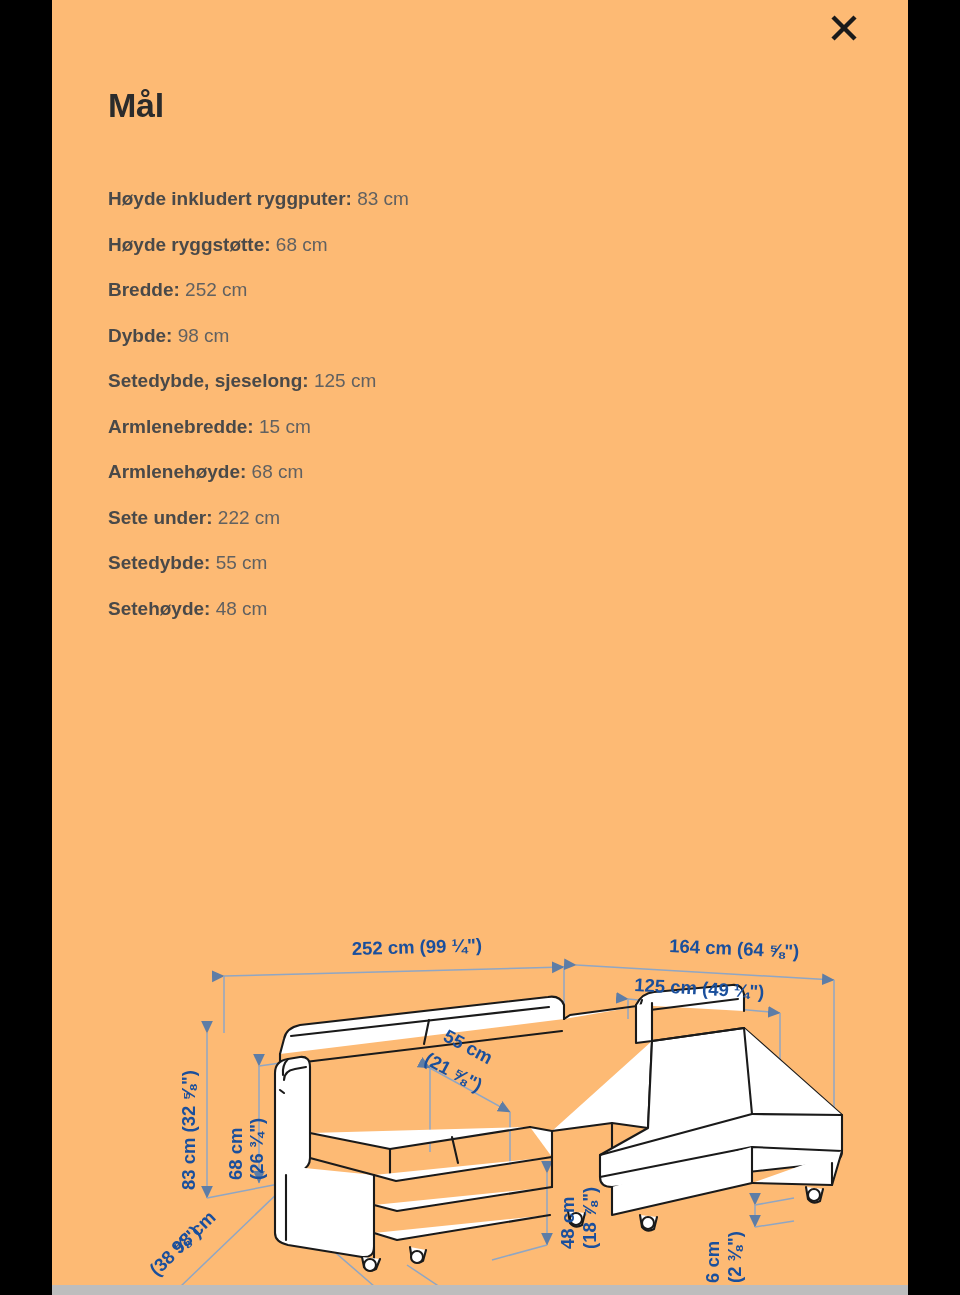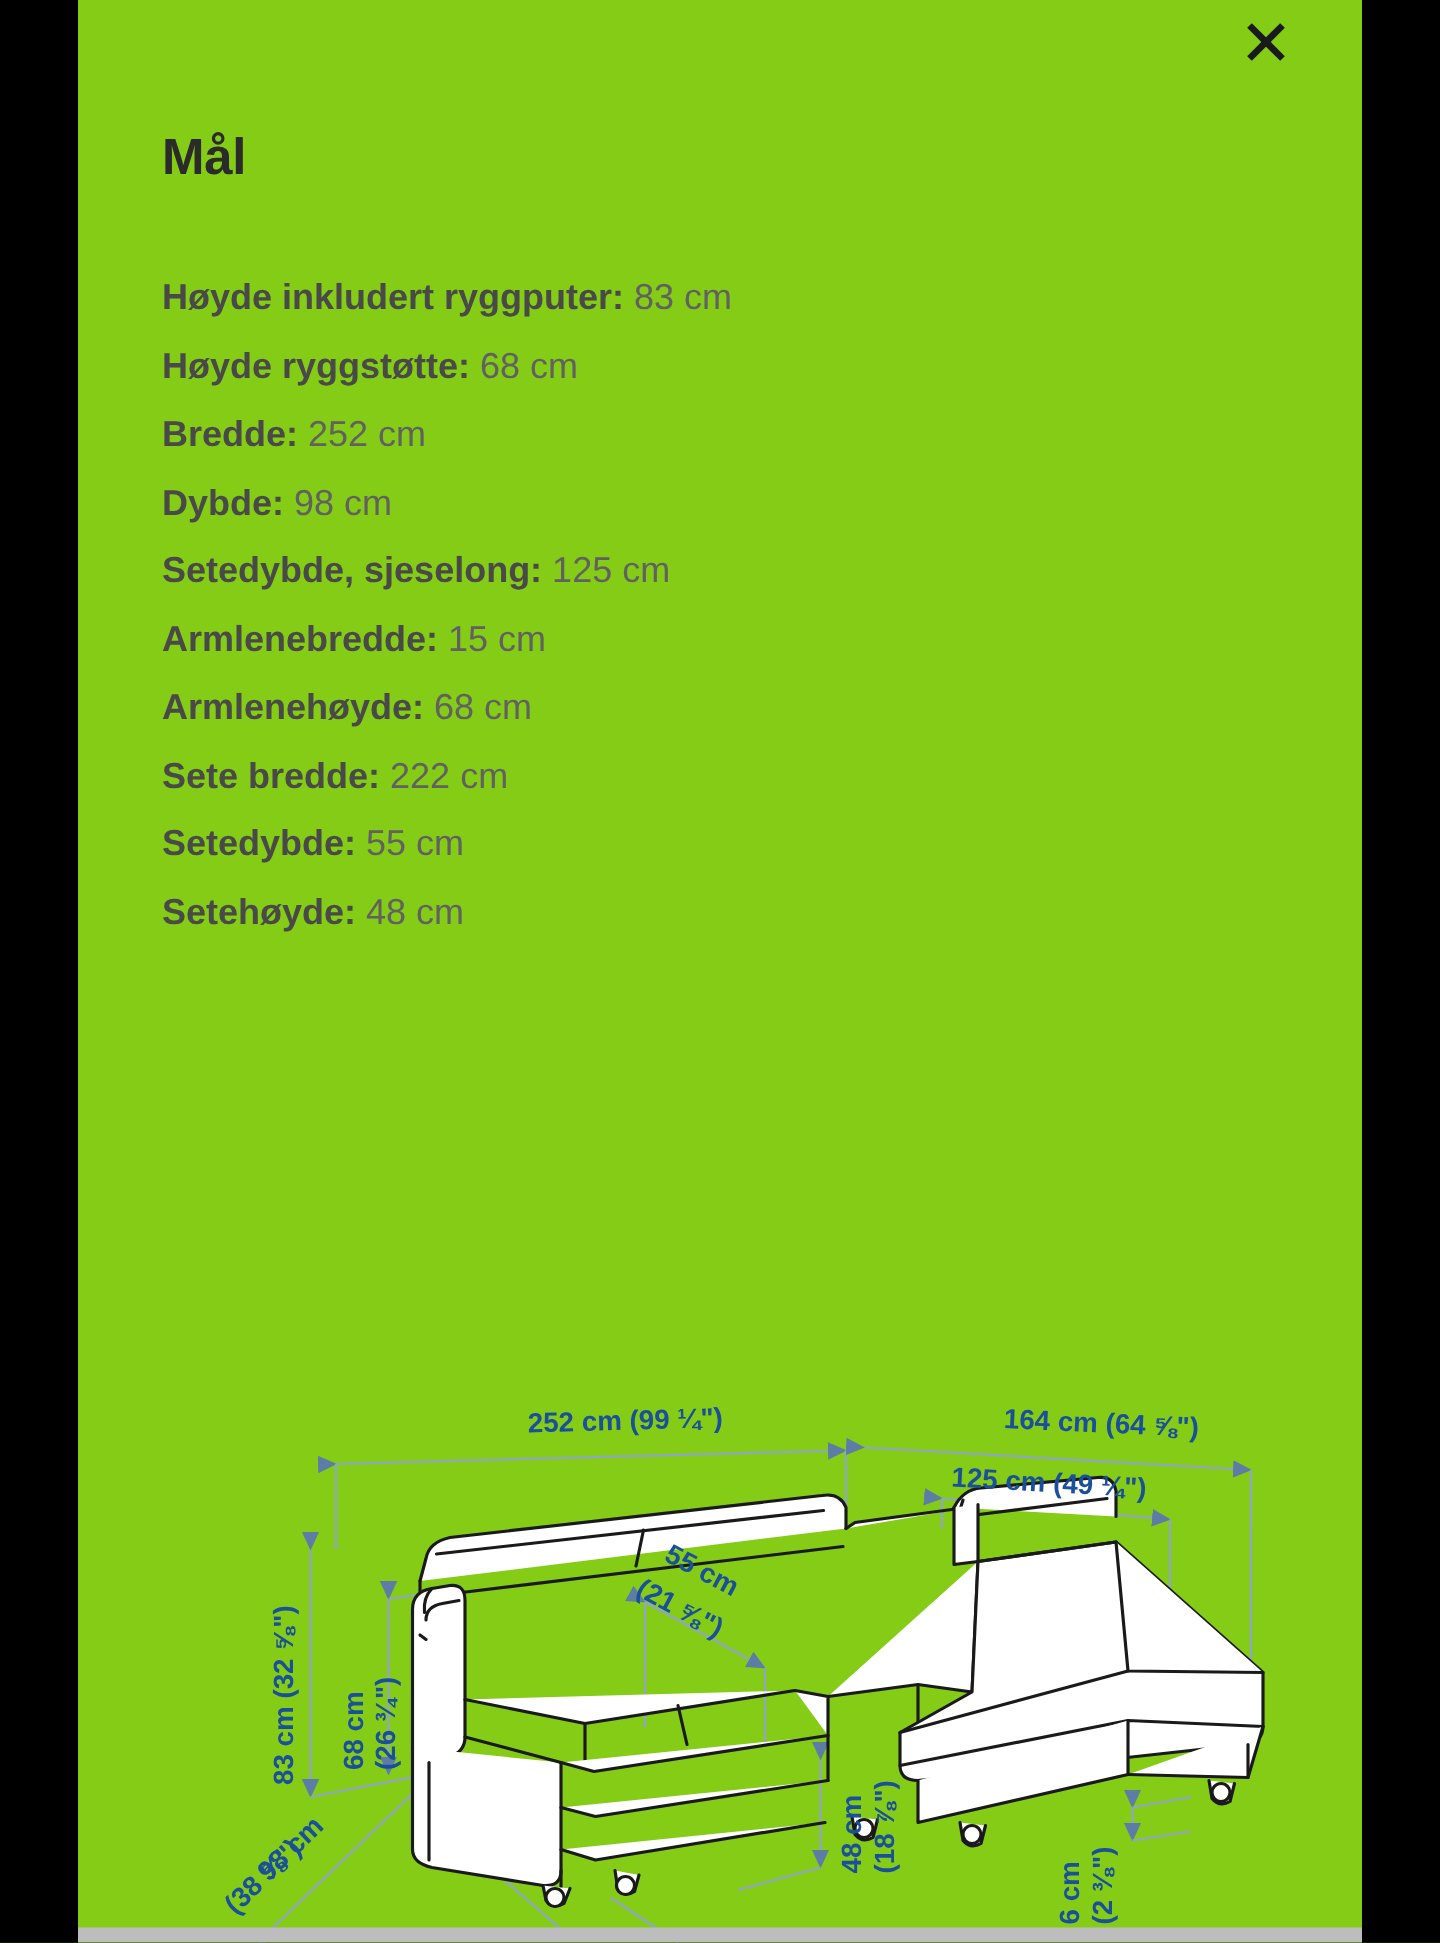--- a/index.html
+++ b/index.html
@@ -22,21 +22,21 @@
     background: #000000;
   }
 
   
   #page {
     position: absolute;
     left: 52px;
     top: 0;
     width: 856px;
     height: 1295px;
-    background: #84cc16;
+    background: #fdba74;
     overflow: hidden;
   }
 
   
   #close-btn {
     position: absolute;
     right: 42px;
     top: 6px;
     width: 44px;
     height: 44px;
@@ -59,21 +59,21 @@
   }
 
   
   #spec-list {
     position: absolute;
     left: 56px;
     top: 176px;
     width: 740px;
   }
   .spec-row {
-    font-size: 24px;
+    font-size: 19px;
     line-height: 45.5px;
     color: #5a5a5a;
     white-space: nowrap;
   }
   .spec-label {
     font-weight: bold;
     color: #494949;
   }
   .spec-value {
     font-weight: normal;
@@ -139,21 +139,21 @@
       </div>
       <div class="spec-row">
         <span class="spec-label">Armlenebredde:</span>
         <span class="spec-value">15 cm</span>
       </div>
       <div class="spec-row">
         <span class="spec-label">Armlenehøyde:</span>
         <span class="spec-value">68 cm</span>
       </div>
       <div class="spec-row">
-        <span class="spec-label">Sete bredde:</span>
+        <span class="spec-label">Sete under:</span>
         <span class="spec-value">222 cm</span>
       </div>
       <div class="spec-row">
         <span class="spec-label">Setedybde:</span>
         <span class="spec-value">55 cm</span>
       </div>
       <div class="spec-row">
         <span class="spec-label">Setehøyde:</span>
         <span class="spec-value">48 cm</span>
       </div>

